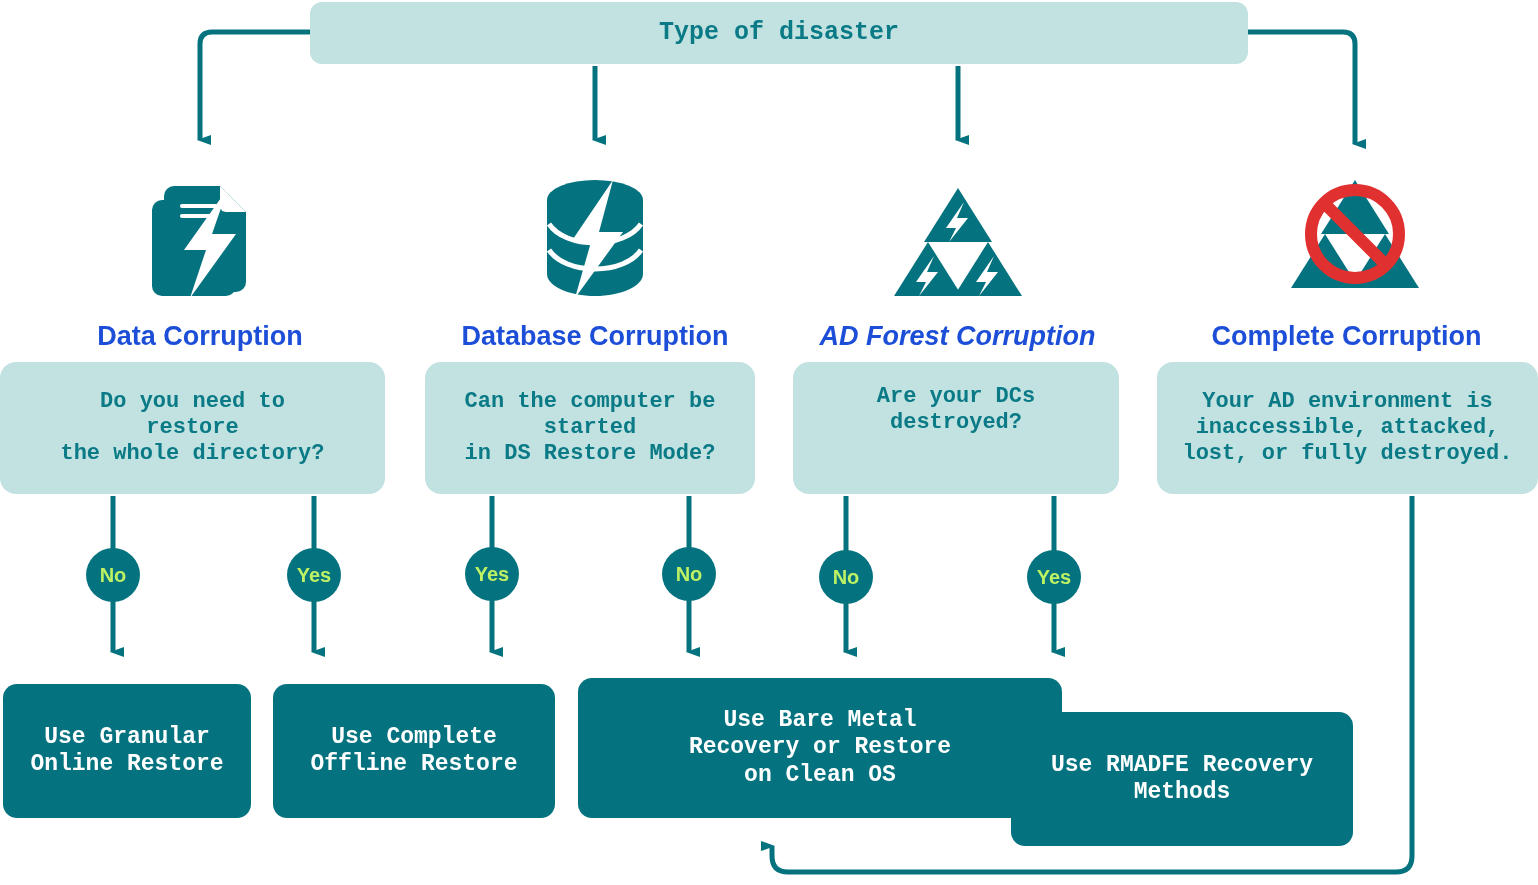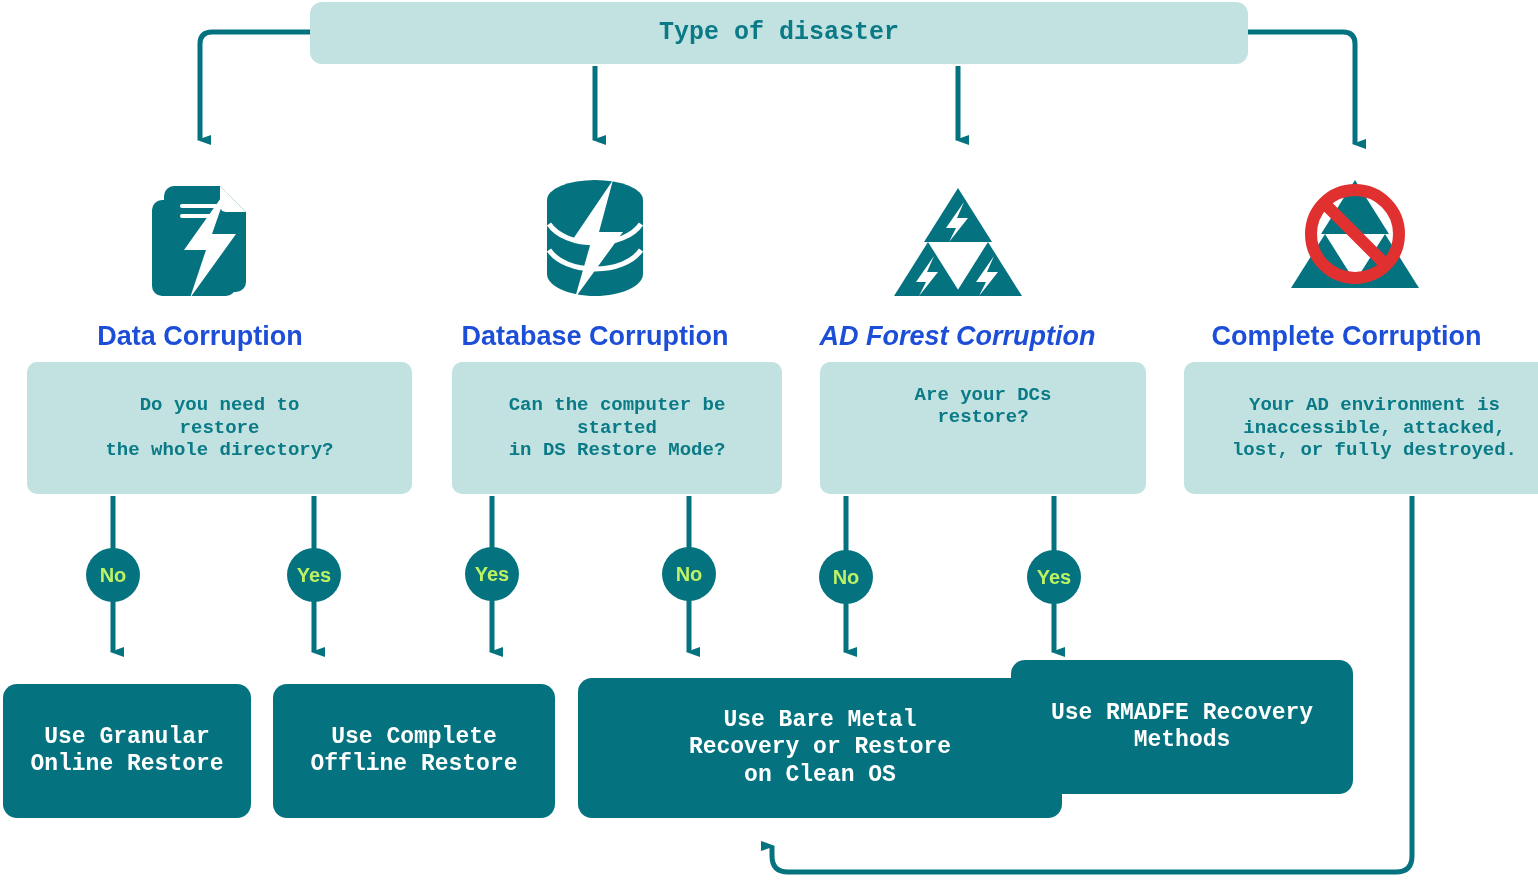--- a/index.html
+++ b/index.html
@@ -45,23 +45,22 @@
     font-weight:bold;
   }
   #title-box{
     left:310px; top:2px;
     width:938px; height:62px;
     font-size:25px;
     border-radius:12px;
   }
   .q-box{
     top:362px; height:132px;
-    font-size:19px;
-    border-radius:10px;
-    margin-left:27px;
+    font-size:22px;
+    border-radius:16px;
   }
   .q-box.top-align{
     align-items:flex-start;
     padding-top:22px;
   }
   .r-box{
     font-size:23px;
     border-radius:14px;
   }
   
@@ -205,35 +204,35 @@
   <div class="cat-label" style="left:790px;width:335px;font-style:italic;">AD Forest Corruption</div>
   <div class="cat-label" style="left:1155px;width:383px;">Complete Corruption</div>
 
   <div class="box box-light q-box" style="left:0px;width:385px;">Do you need to
 restore
 the whole directory?</div>
   <div class="box box-light q-box" style="left:425px;width:330px;">Can the computer be
 started
 in DS Restore Mode?</div>
   <div class="box box-light q-box top-align" style="left:793px;width:326px;">Are your DCs
-restore?</div>
+destroyed?</div>
   <div class="box box-light q-box" style="left:1157px;width:381px;">Your AD environment is
 inaccessible, attacked,
 lost, or fully destroyed.</div>
 
   <div class="badge" style="left:86px;top:548px;">No</div>
   <div class="badge" style="left:287px;top:548px;">Yes</div>
   <div class="badge" style="left:465px;top:547px;">Yes</div>
   <div class="badge" style="left:662px;top:547px;">No</div>
   <div class="badge" style="left:819px;top:550px;">No</div>
   <div class="badge" style="left:1027px;top:550px;">Yes</div>
 
   <div class="box box-dark r-box" style="left:273px;top:684px;width:282px;height:134px;">Use Complete
 Offline Restore</div>
   <div class="box box-dark r-box" style="left:3px;top:684px;width:248px;height:134px;">Use Granular
 Online Restore</div>
   <div class="box box-dark r-box" style="left:578px;top:678px;width:484px;height:140px;">Use Bare Metal
 Recovery or Restore
 on Clean OS</div>
-  <div class="box box-dark r-box" style="left:1011px;top:660px;width:342px;height:134px;">Use RMADFE Recovery
+  <div class="box box-dark r-box" style="left:1011px;top:712px;width:342px;height:134px;">Use RMADFE Recovery
 Methods</div>
 
 </div>
 
 </body></html>

